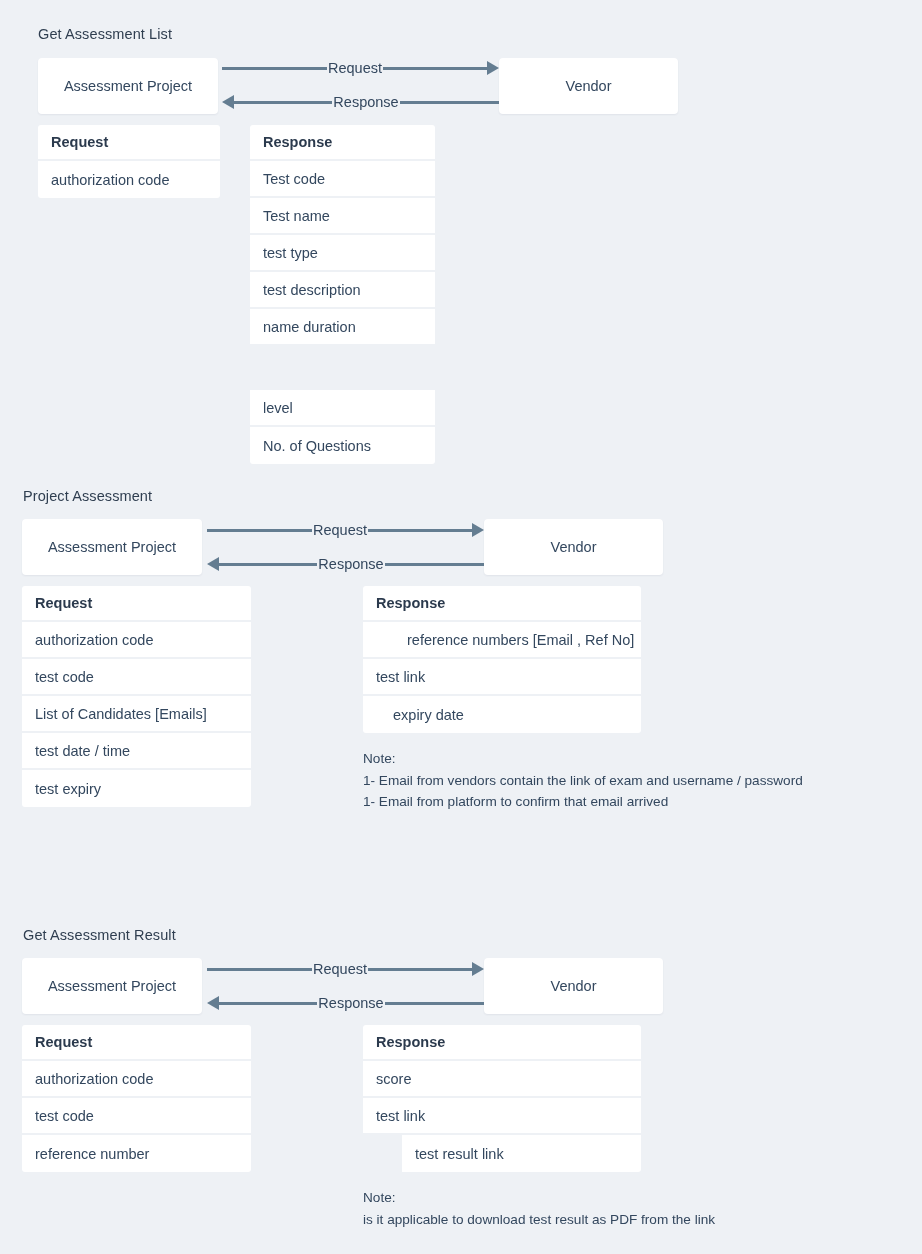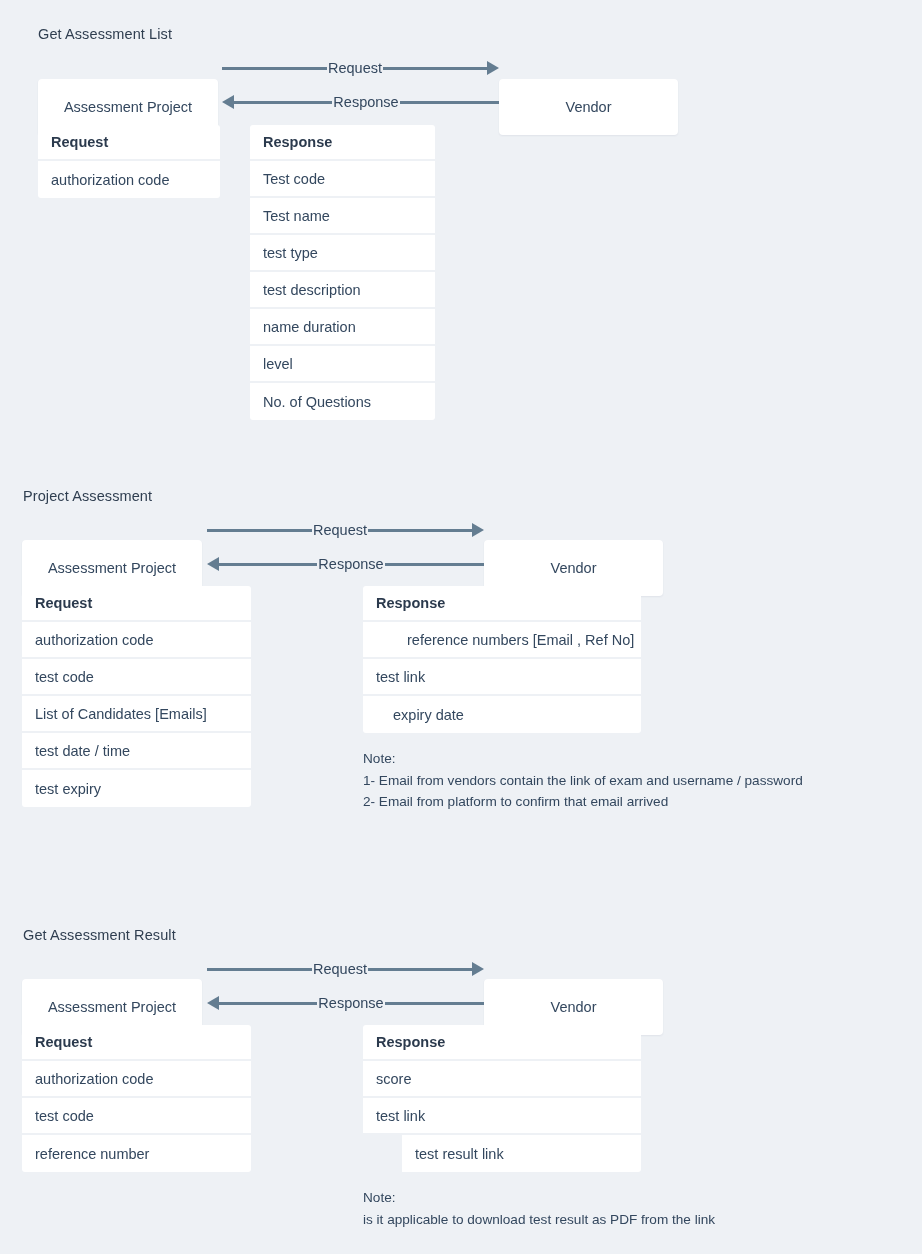--- a/index.html
+++ b/index.html
@@ -30,21 +30,20 @@
     text-align: center;
   }
   
   .actor {
     position: absolute;
     background: #ffffff;
     border-radius: 4px;
     display: flex;
     align-items: center;
     box-shadow: 0 1px 2px rgba(40,60,85,.07);
-    margin-top: 21px;
   }
   .actor .actor-label {
     width: 100%;
     text-align: center;
     font-size: 14.5px;
     color: #33475e;
     white-space: nowrap;
   }
   
   .arrow-row {
@@ -148,21 +147,21 @@
     <div class="cell" style="height:37px;">authorization code</div>
   </div>
 
   <div class="table" style="left:250px; top:125px; width:185px;">
     <div class="cell header" style="height:36px;">Response</div>
     <div class="cell" style="height:37px;">Test code</div>
     <div class="cell" style="height:37px;">Test name</div>
     <div class="cell" style="height:37px;">test type</div>
     <div class="cell" style="height:37px;">test description</div>
     <div class="cell" style="height:37px;">name duration</div>
-    <div class="cell" style="height:37px;">level</div>
+    <div class="cell" style="height:37px;margin-top:44px;">level</div>
     <div class="cell" style="height:37px;">No. of Questions</div>
   </div>
 
   <div class="section-title" style="left:23px; top:488px;">Project Assessment</div>
 
   <div class="actor" style="left:22px; top:519px; width:180px; height:56px;">
     <span class="actor-label">Assessment Project</span>
   </div>
 
   <div class="actor" style="left:484px; top:519px; width:179px; height:56px;">
@@ -195,21 +194,21 @@
   <div class="table" style="left:363px; top:586px; width:278px;">
     <div class="cell header" style="height:36px;">Response</div>
     <div class="cell" style="height:37px;padding-left:44px;">reference numbers [Email , Ref No]</div>
     <div class="cell" style="height:37px;">test link</div>
     <div class="cell" style="height:37px;padding-left:30px;">expiry date</div>
   </div>
 
   <div class="note" style="left:363px; top:748px;">
     <div>Note:</div>
     <div>1- Email from vendors contain the link of exam and username / password</div>
-    <div>2- Email from platform to confirm that email arrived</div>
+    <div>1- Email from platform to confirm that email arrived</div>
   </div>
 
   <div class="section-title" style="left:23px; top:927px;">Get Assessment Result</div>
 
   <div class="actor" style="left:22px; top:958px; width:180px; height:56px;">
     <span class="actor-label">Assessment Project</span>
   </div>
 
   <div class="actor" style="left:484px; top:958px; width:179px; height:56px;">
     <span class="actor-label">Vendor</span>

